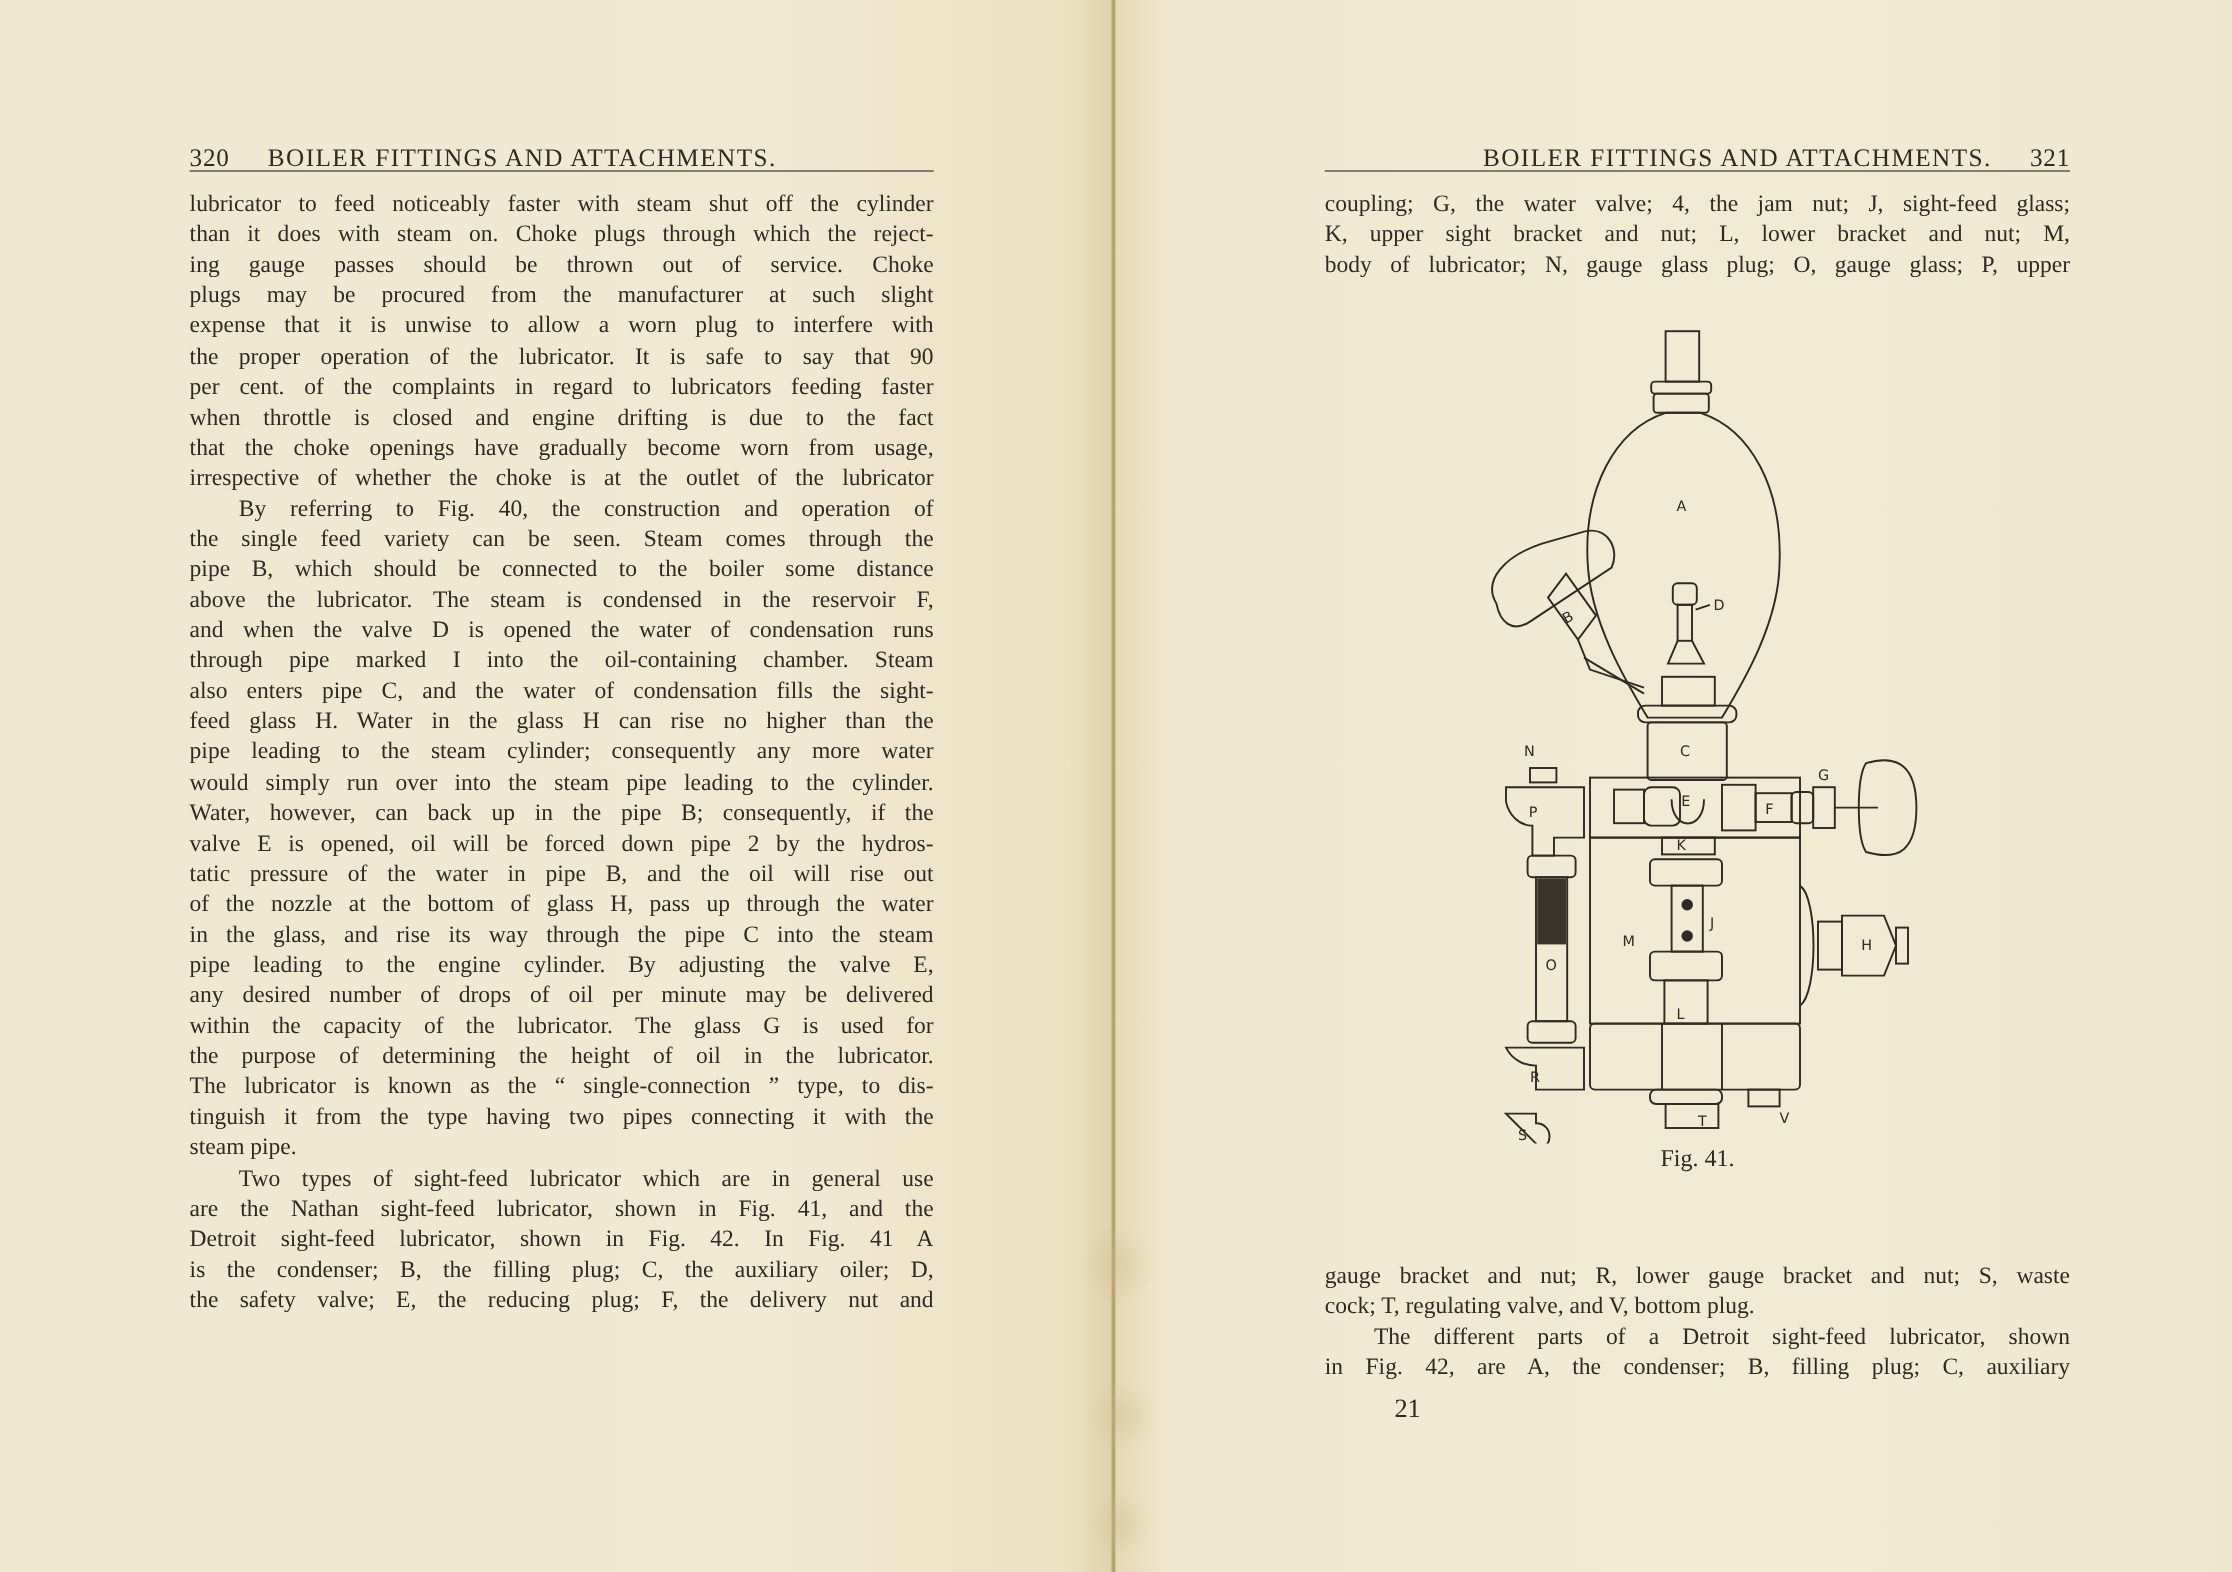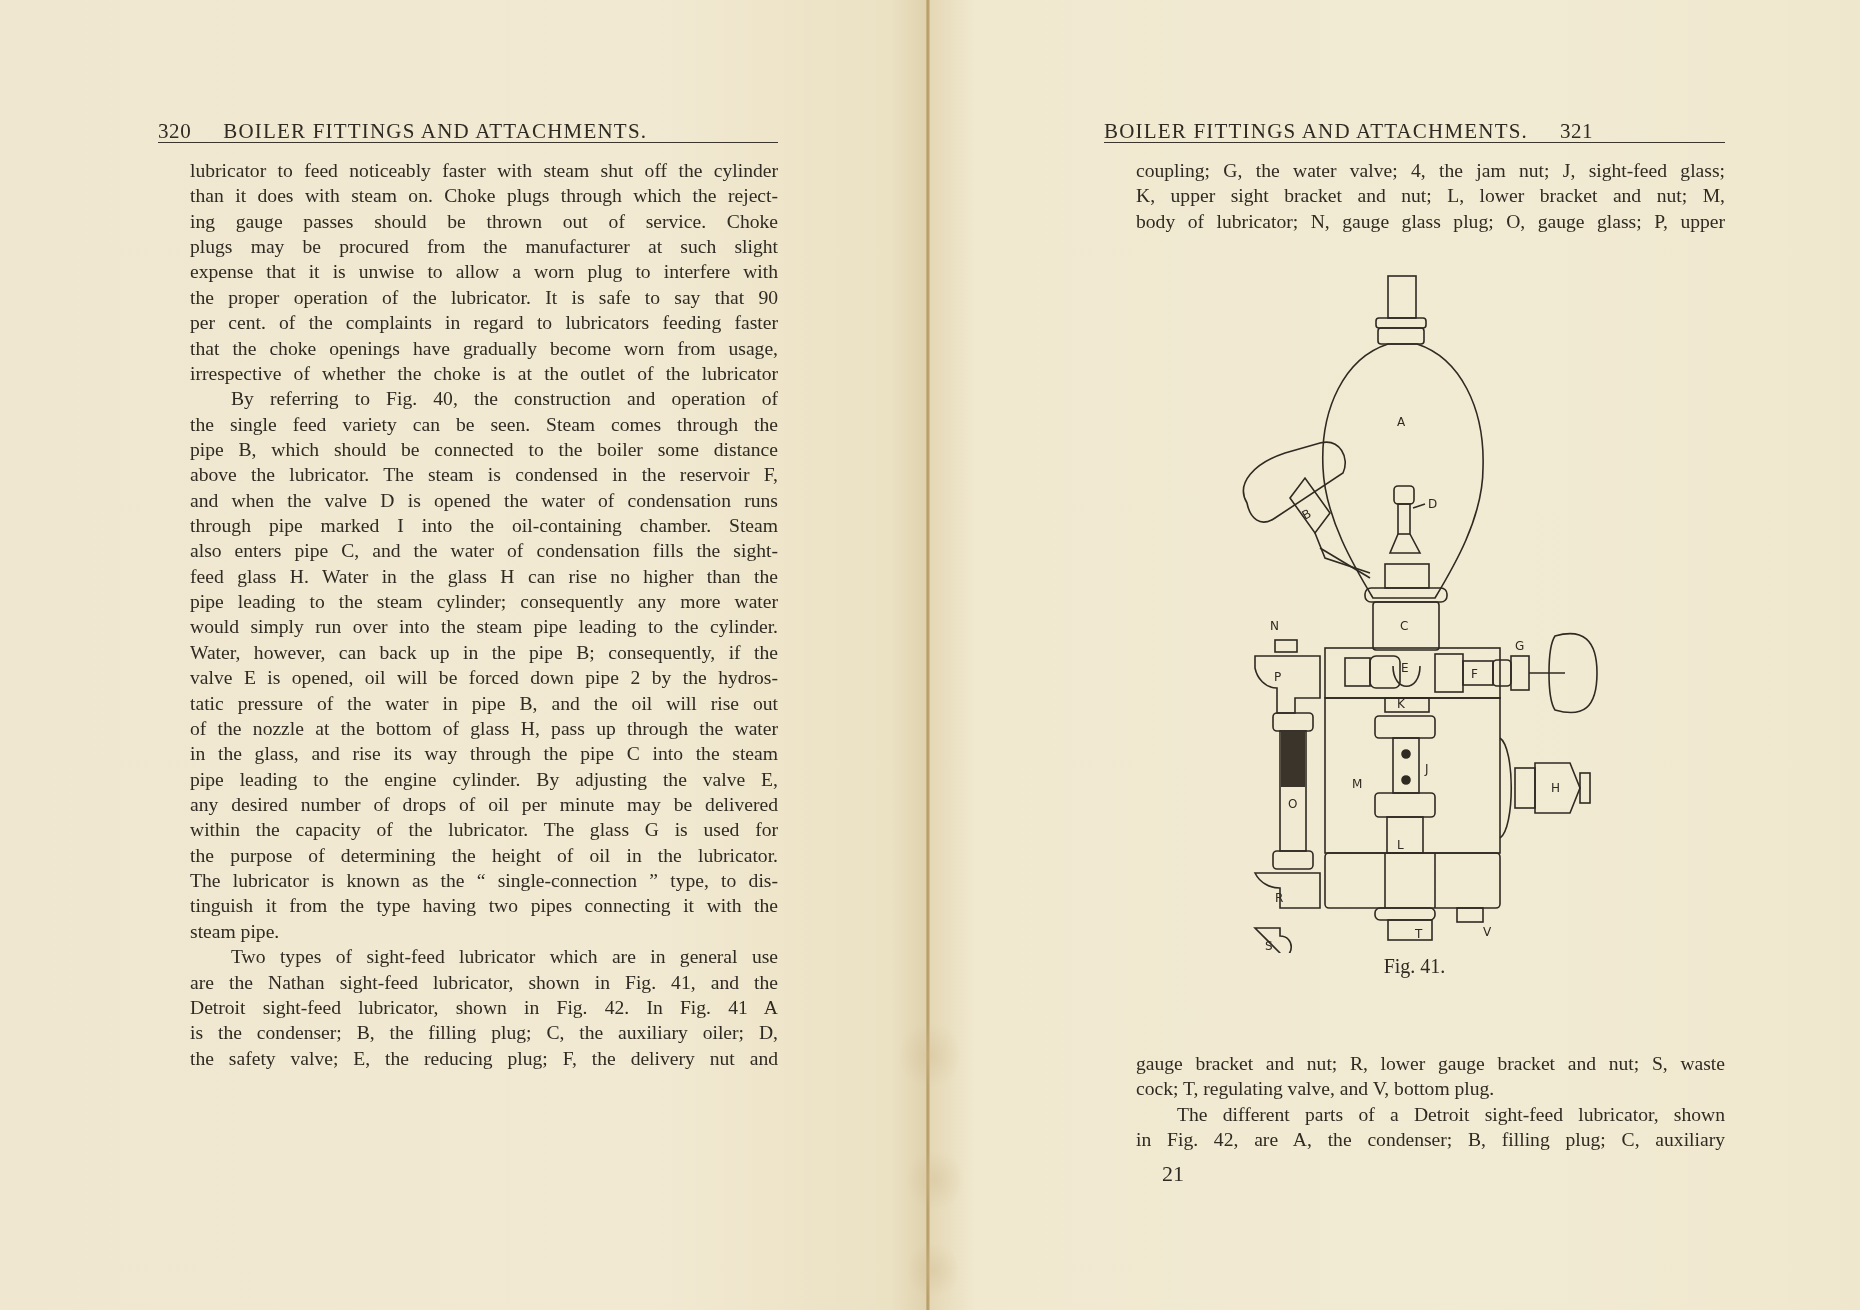--- a/index.html
+++ b/index.html
@@ -40,21 +40,21 @@
     border-top: 1.6px solid #3b352b;
   }
   .body-text {
     position: absolute;
     font-size: 19.6px; line-height: 25.37px;
     text-align: justify; text-align-last: left;
     hyphens: none;
   }
   .line {
     display: block; height: 25.37px; white-space: nowrap;
-    text-align: justify; text-align-last: justify; margin-left: 32px;
+    text-align: justify; text-align-last: justify;
   }
   .line.last { text-align-last: left; }
   .line.indent { padding-left: 41px; }
   .fig-num {
     position: absolute; left: 1104px; width: 621px; top: 955px;
     text-align: center; font-size: 20px;
   }
   .fig-caption {
     position: absolute; left: 1104px; width: 621px; top: 993px;
     text-align: center; font-size: 19px; letter-spacing: 1.5px;
@@ -87,20 +87,21 @@
   <div class="rule" style="left:158px;width:620px;"></div>
 
   <div class="body-text" style="left:158px;top:158px;width:620px;">
     <span class="line">lubricator to feed noticeably faster with steam shut off the cylinder</span>
     <span class="line">than it does with steam on.  Choke plugs through which the reject-</span>
     <span class="line">ing gauge passes should be thrown out of service.  Choke</span>
     <span class="line">plugs may be procured from the manufacturer at such slight</span>
     <span class="line">expense that it is unwise to allow a worn plug to interfere with</span>
     <span class="line">the proper operation of the lubricator.  It is safe to say that 90</span>
     <span class="line">per cent. of the complaints in regard to lubricators feeding faster</span>
+    <span class="line">when throttle is closed and engine drifting is due to the fact</span>
     <span class="line">that the choke openings have gradually become worn from usage,</span>
     <span class="line">irrespective of whether the choke is at the outlet of the lubricator</span>
     <span class="line indent">By referring to Fig. 40, the construction and operation of</span>
     <span class="line">the single feed variety can be seen.  Steam comes through the</span>
     <span class="line">pipe B, which should be connected to the boiler some distance</span>
     <span class="line">above the lubricator.  The steam is condensed in the reservoir F,</span>
     <span class="line">and when the valve D is opened the water of condensation runs</span>
     <span class="line">through pipe marked I into the oil-containing chamber.  Steam</span>
     <span class="line">also enters pipe C, and the water of condensation fills the sight-</span>
     <span class="line">feed glass H.  Water in the glass H can rise no higher than the</span>
@@ -118,21 +119,21 @@
     <span class="line">The lubricator is known as the “ single-connection ” type, to dis-</span>
     <span class="line">tinguish it from the type having two pipes connecting it with the</span>
     <span class="line last">steam pipe.</span>
     <span class="line indent">Two types of sight-feed lubricator which are in general use</span>
     <span class="line">are the Nathan sight-feed lubricator, shown in Fig. 41, and the</span>
     <span class="line">Detroit sight-feed lubricator, shown in Fig. 42.  In Fig. 41 A</span>
     <span class="line">is the condenser; B, the filling plug; C, the auxiliary oiler; D,</span>
     <span class="line">the safety valve; E, the reducing plug; F, the delivery nut and</span>
   </div>
 
-  <div class="running-head" style="left:1104px;width:621px;text-align:left;">
+  <div class="running-head" style="left:1104px;width:621px;text-align:right;">
     <span class="title">BOILER FITTINGS AND ATTACHMENTS.</span>
     <span style="margin-left:26px;">321</span>
   </div>
   <div class="rule" style="left:1104px;width:621px;"></div>
 
   <div class="body-text" style="left:1104px;top:158px;width:621px;">
     <span class="line">coupling; G, the water valve; 4, the jam nut; J, sight-feed glass;</span>
     <span class="line">K, upper sight bracket and nut; L, lower bracket and nut; M,</span>
     <span class="line">body of lubricator; N, gauge glass plug; O, gauge glass; P, upper</span>
   </div>

